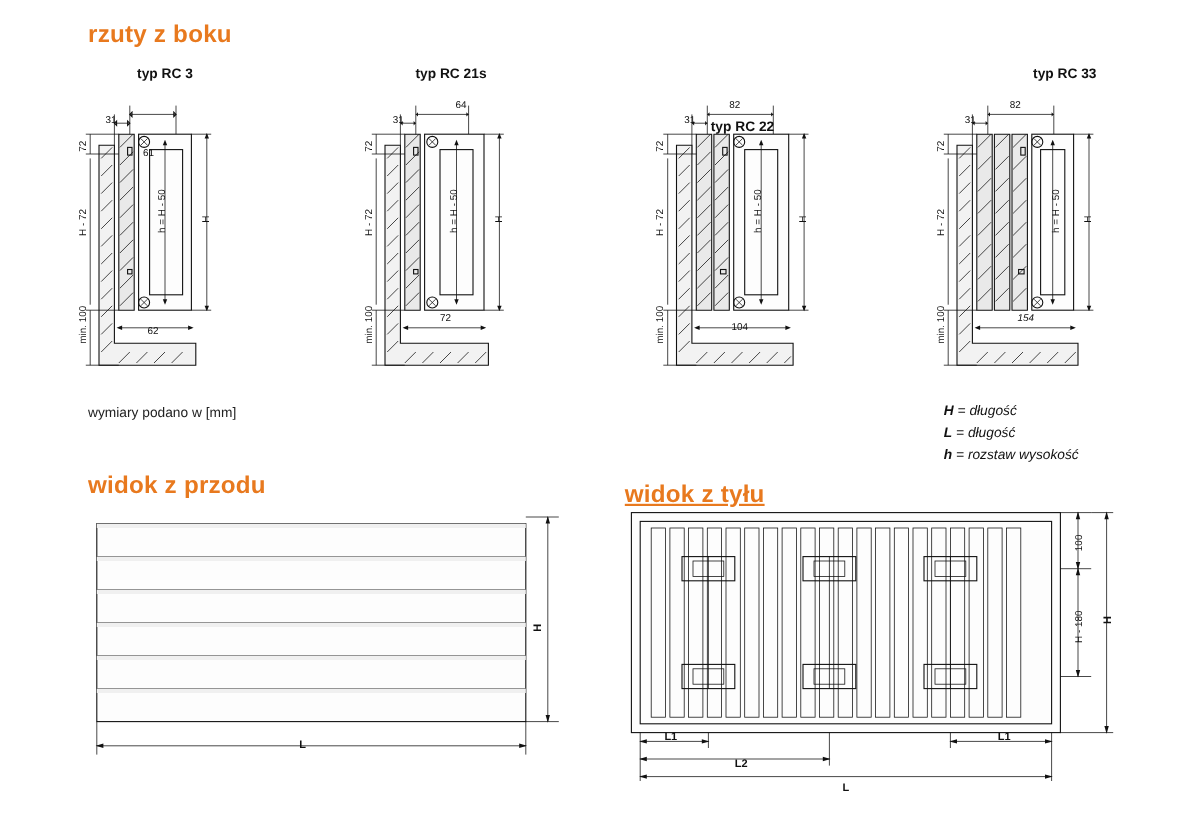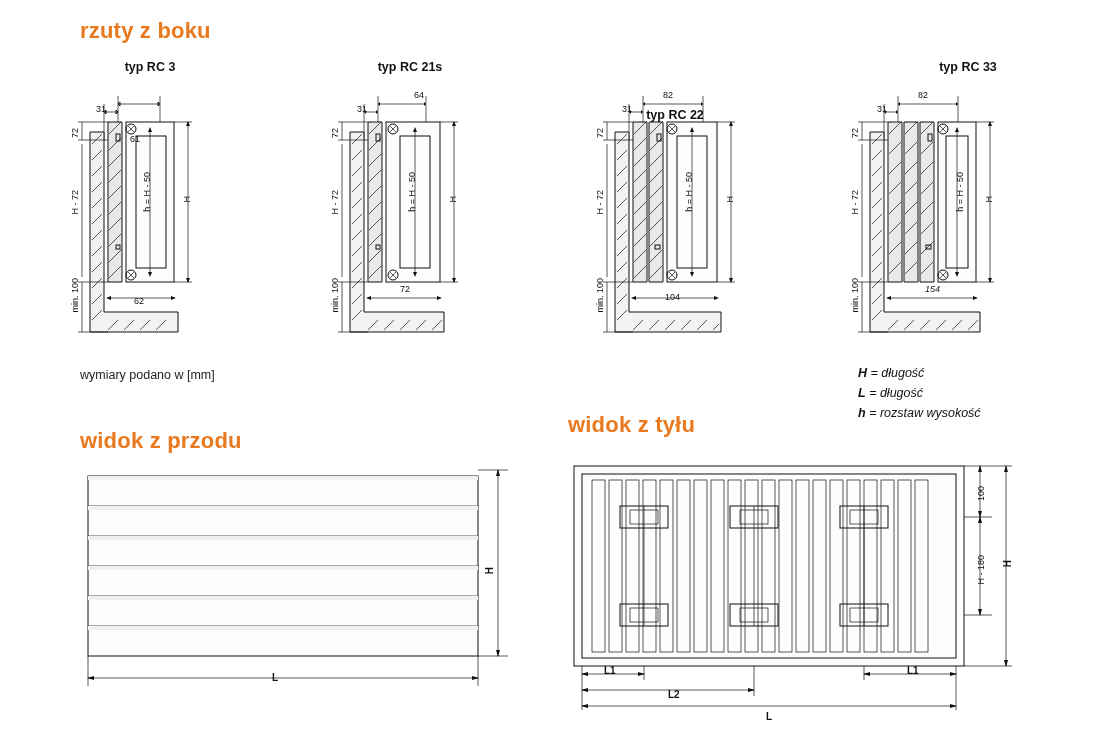--- a/index.html
+++ b/index.html
@@ -475,21 +475,21 @@
     <line class="ln-thin" x1="18" y1="196" x2="18" y2="226"></line>
     <line class="ln-thin" x1="408" y1="196" x2="408" y2="226"></line>
     <line class="ln-thin" x1="18" y1="218" x2="408" y2="218"></line>
     <path d="M24,216 L24,220 L17,218 Z" fill="#111"></path>
     <path d="M402,216 L402,220 L409,218 Z" fill="#111"></path>
   </svg>
 </div>
 <div class="abs dim dim-v" style="left:484px;top:567px;font-weight:bold;font-size:10px;">H</div>
 <div class="abs dim" style="left:272px;top:672px;font-weight:bold;font-size:10px;">L</div>
 
-<div class="abs section-title" style="left:568px;top:412px;">widok z tyłu</div>
+<div class="abs section-title" style="left:568px;top:436px;text-decoration:underline;">widok z tyłu</div>
 
 <div class="abs" style="left:560px;top:458px;width:460px;height:262px;">
   <svg width="460" height="262" viewBox="0 0 460 262">
 
     <rect class="panel" x="14" y="8" width="390" height="200" fill="#fafafa"></rect>
     <rect class="panel" x="22" y="16" width="374" height="184" fill="#ffffff"></rect>
 
     <g>
       <g>
         <rect class="ln-thin" x="32" y="22" width="13" height="172" fill="#f4f4f4"></rect>

